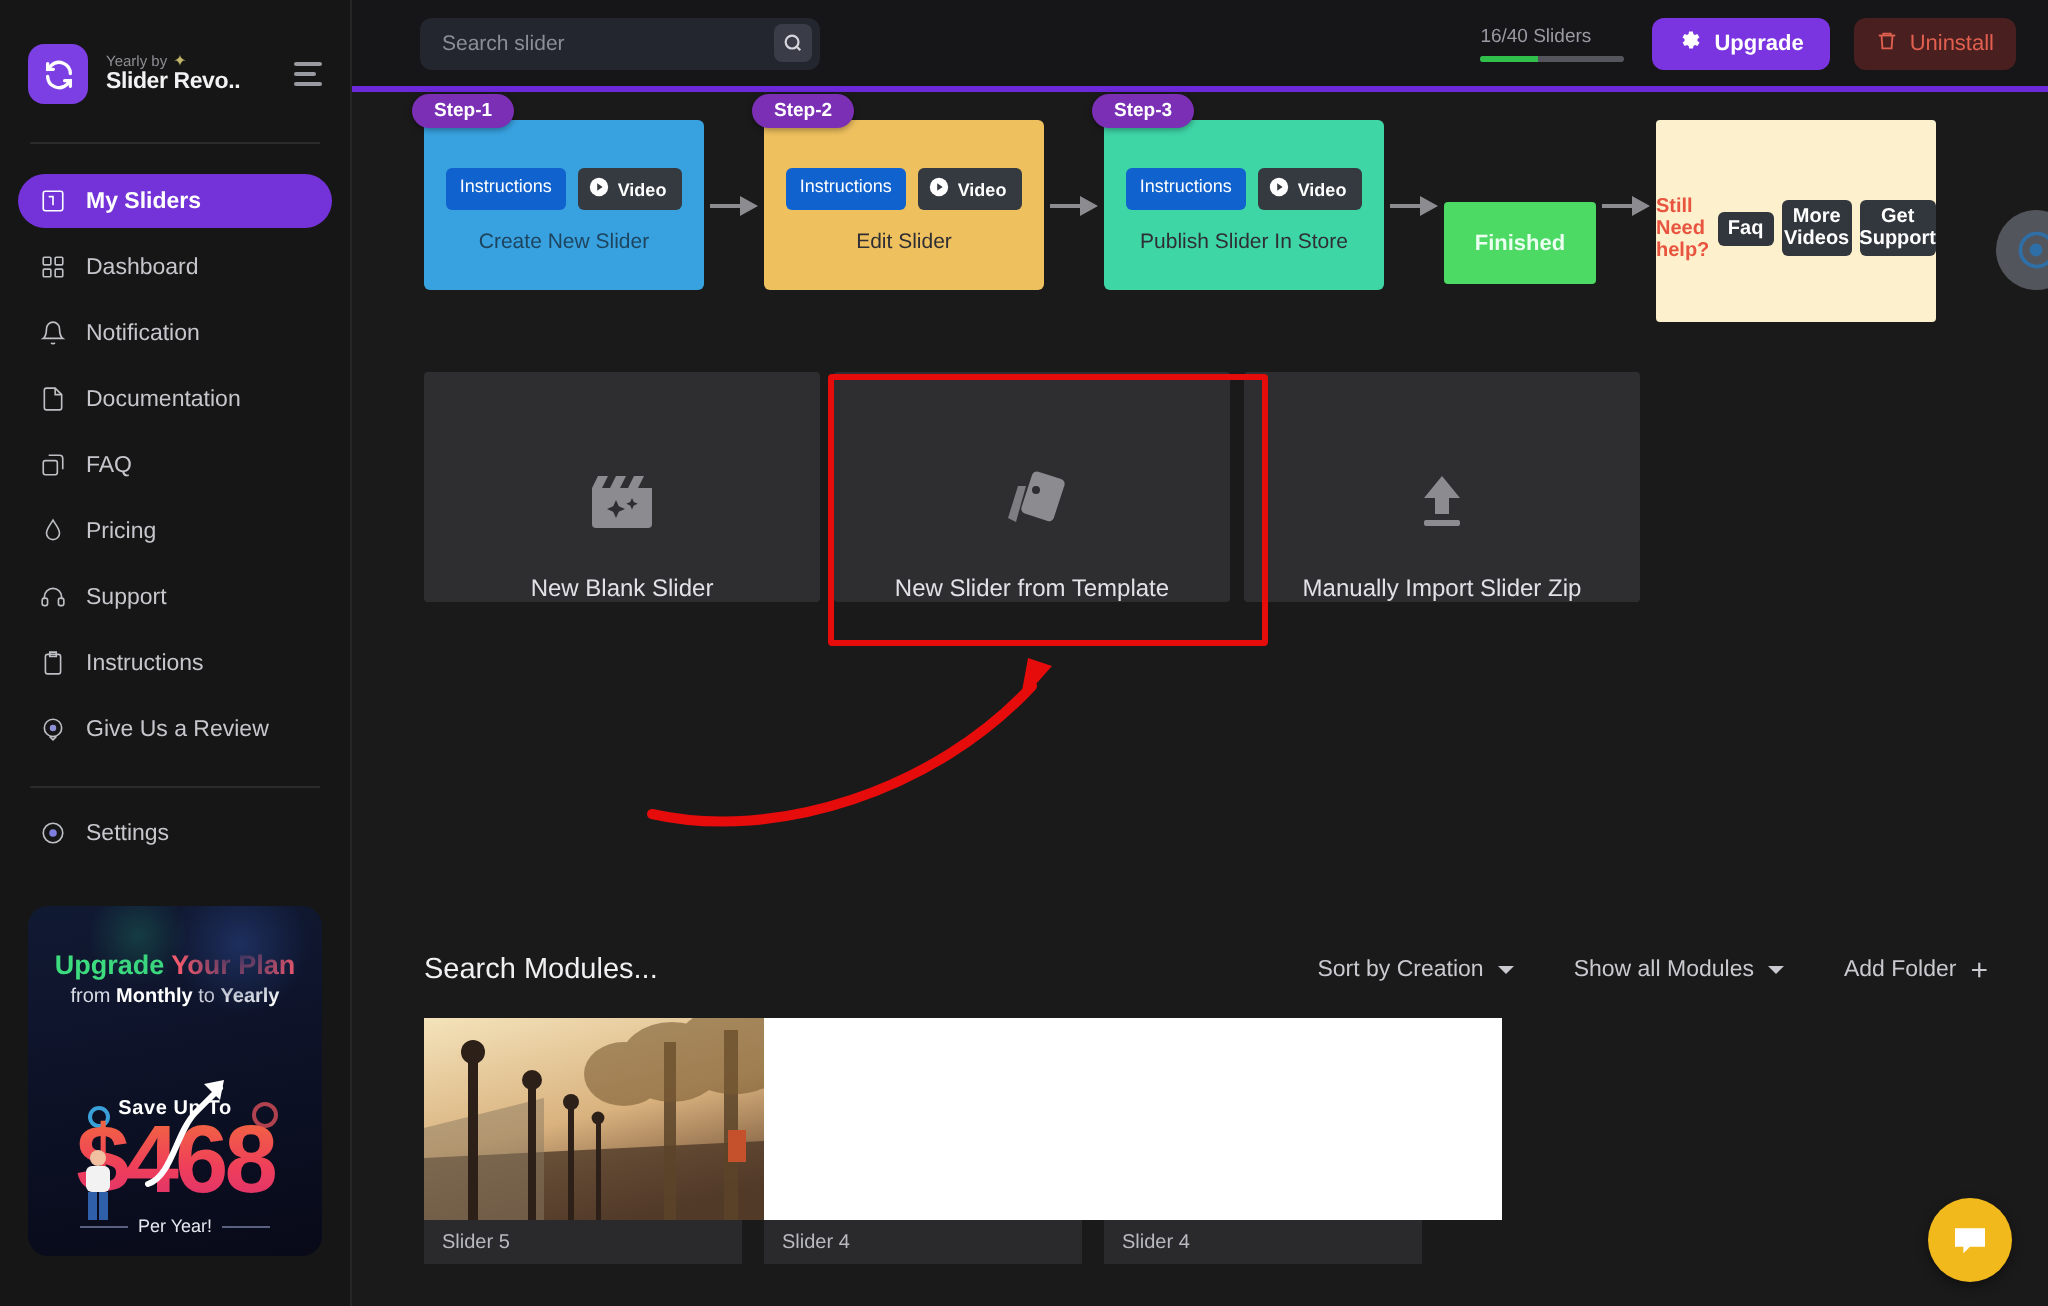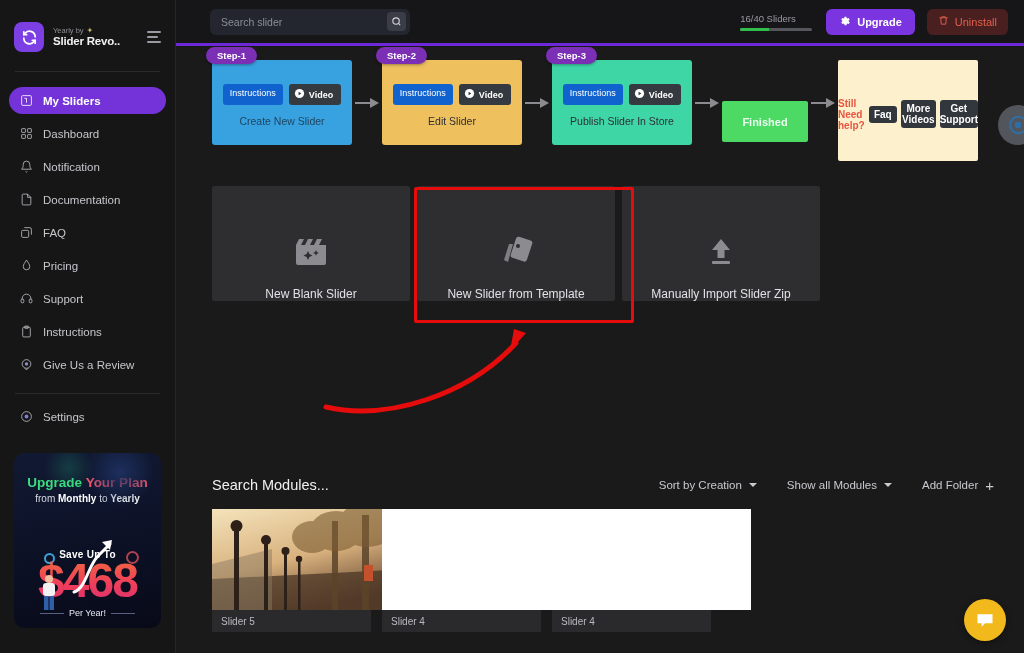--- a/index.html
+++ b/index.html
@@ -127,21 +127,21 @@
   }
   .step-btns { display:flex; gap:6px; margin-top:6px; }
   .btn-instr { background:#1062cf; color:#fff; font-size:9px; font-weight:normal;
      padding:4px 7px; border-radius:3px; cursor:pointer; }
   .btn-video { background:#353a40; color:#fff; font-size:9px; font-weight:bold;
      padding:4px 8px 4px 5px; border-radius:3px; display:flex; align-items:center; gap:4px; cursor:pointer;}
   .step-label { font-size:10.5px; color:#2e2e34; }
   .step-card.s1 .step-label { color:#1e4560; }
   .arrow-sep { width:30px; display:flex; align-items:center; justify-content:center; height:85px; }
   .finished {
-    width:86px; height:41px; background:#4cd964; color:#eafff0; font-size:11px; font-weight:bold;
+    width:76px; height:41px; background:#4cd964; color:#eafff0; font-size:11px; font-weight:bold;
     display:flex; align-items:center; justify-content:center; border-radius:2px; align-self:center;
     margin-top:22px;
   }
   .help-card {
     width:140px; height:101px; background:#fdf0cd; border-radius:2px;
     display:flex; align-items:center; padding-top:7px; gap:4px;
   }
   .help-title { color:#e8543f; font-size:10px; font-weight:bold; }
   .help-btn { background:#32373d; color:#fff; font-size:10px; font-weight:bold;
      padding:3px 0; width:80px; text-align:center; border-radius:3px; cursor:pointer;}

